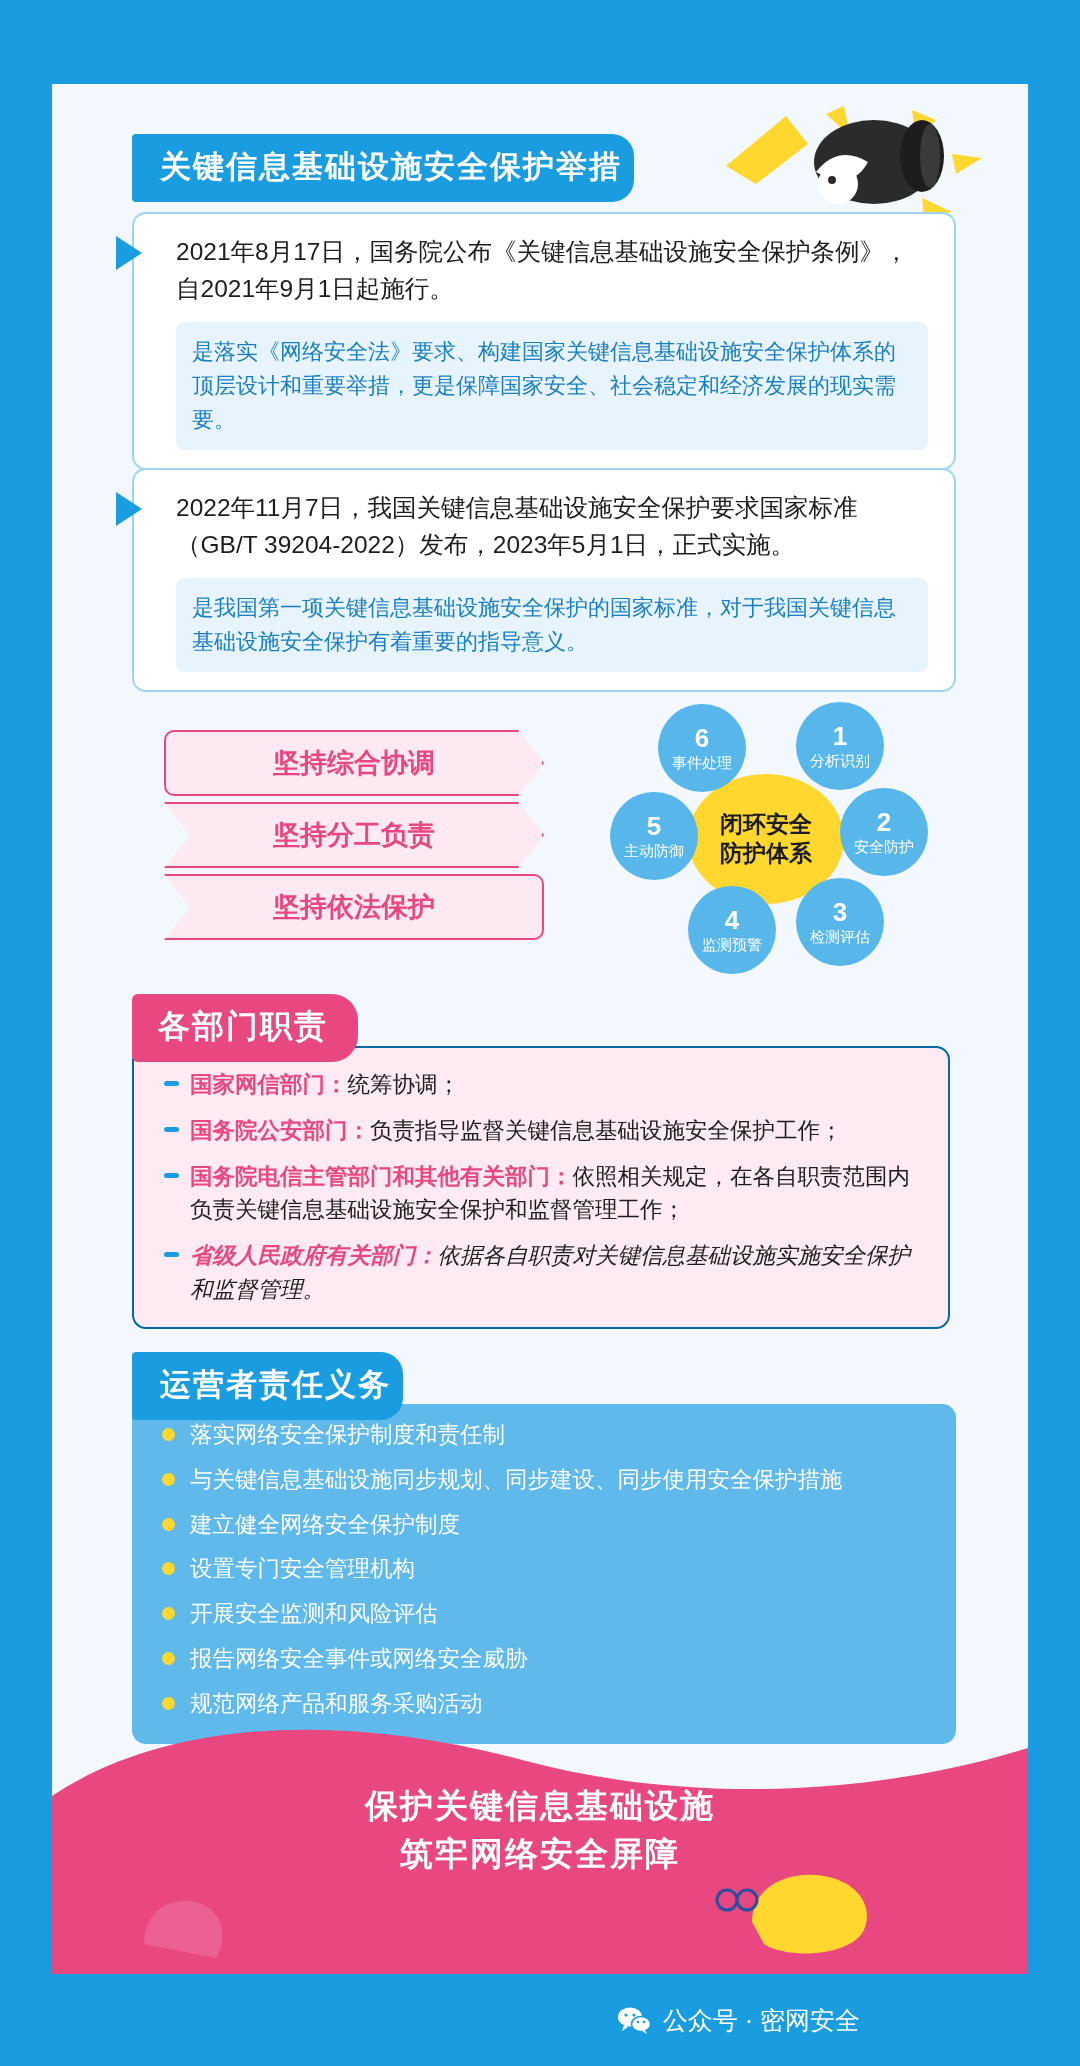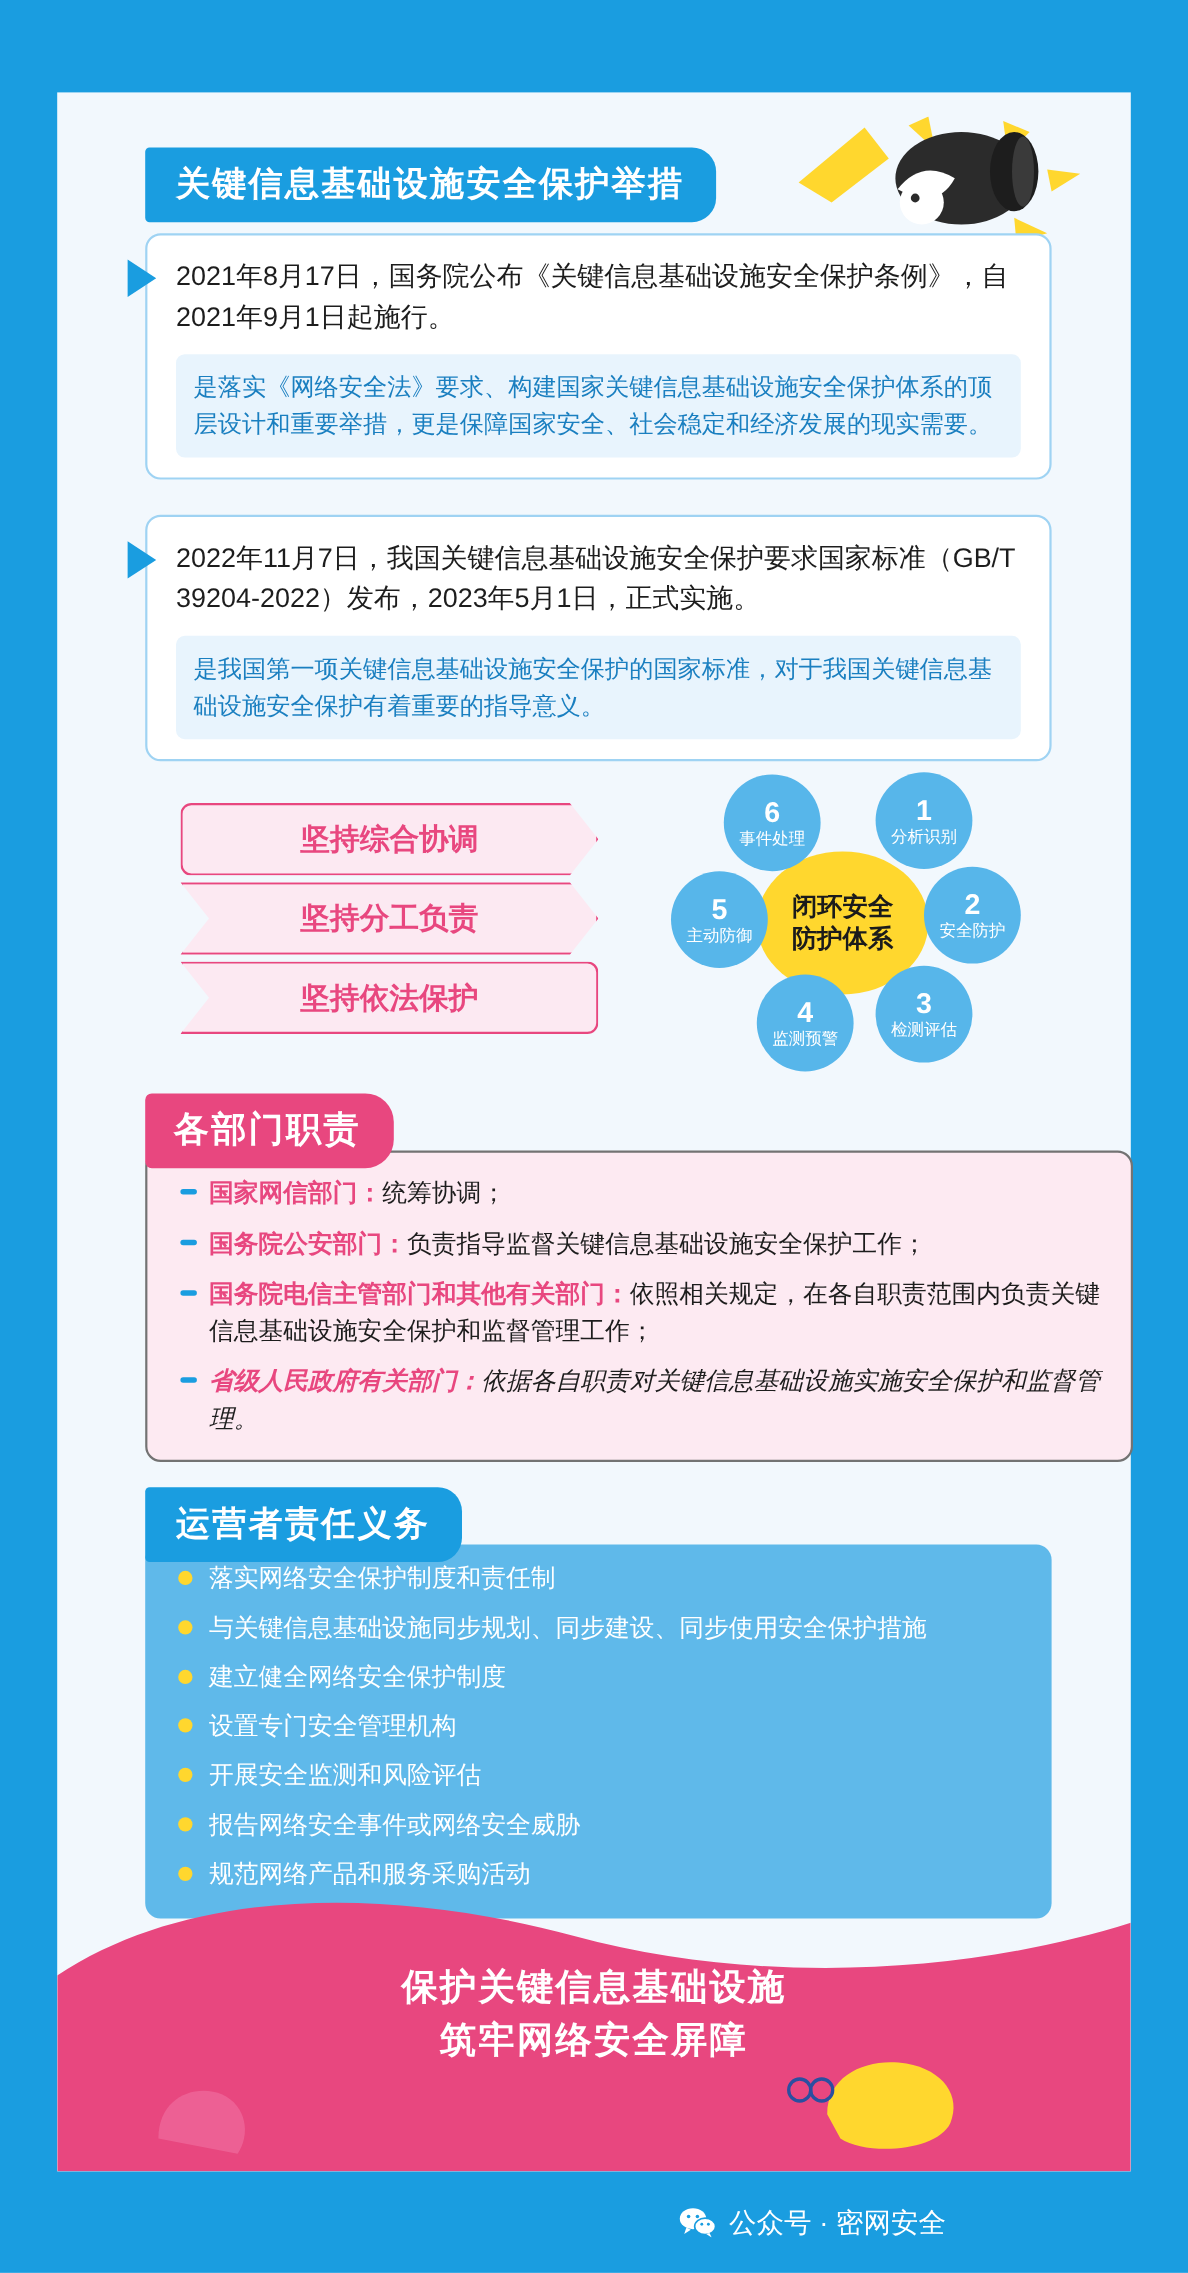--- a/index.html
+++ b/index.html
@@ -29,21 +29,21 @@
     display: inline-block;
     color: #ffffff;
     font-weight: bold;
     letter-spacing: 2px;
     position: relative;
     z-index: 4;
   }
   .pill-blue {
     background: #1a9de0;
     font-size: 31px;
-    padding: 12px 29px 14px 28px;
+    padding: 12px 12px 14px 28px;
     border-radius: 4px 22px 22px 4px;
   }
   .pill-pink {
     background: #e8477f;
     font-size: 32px;
     padding: 11px 30px 13px 26px;
     border-radius: 6px 26px 26px 6px;
   }
 
   
@@ -63,21 +63,21 @@
 
   
   .law-card {
     position: absolute;
     left: 80px;
     width: 824px;
     box-sizing: border-box;
     border: 2px solid #9fd3f3;
     border-radius: 14px;
     background: #ffffff;
-    padding: 20px 26px 18px 26px;
+    padding: 20px 26px 18px 42px;
   }
   .law-card .lead {
     color: #1d1d1d;
     font-size: 24.5px;
     line-height: 1.5;
     margin: 0 0 14px 0;
   }
   .law-card .sub {
     background: #e8f4fd;
     border-radius: 8px;
@@ -177,24 +177,24 @@
   .n4 { left: 88px; top: 186px; }
   .n5 { left: 10px; top: 92px; }
   .n6 { left: 58px; top: 4px; }
 
   
   .duty-title { position: absolute; left: 80px; top: 910px; }
   .duty-box {
     position: absolute;
     left: 80px;
     top: 962px;
-    width: 898px;
+    width: 818px;
     box-sizing: border-box;
     background: #fdeaf2;
-    border: 2px solid #737373;
+    border: 2px solid #0369a1;
     border-radius: 14px;
     padding: 20px 26px 20px 30px;
   }
   .duty-item {
     position: relative;
     font-size: 22.5px;
     line-height: 1.5;
     color: #1d1d1d;
     padding-left: 26px;
     margin-bottom: 12px;

